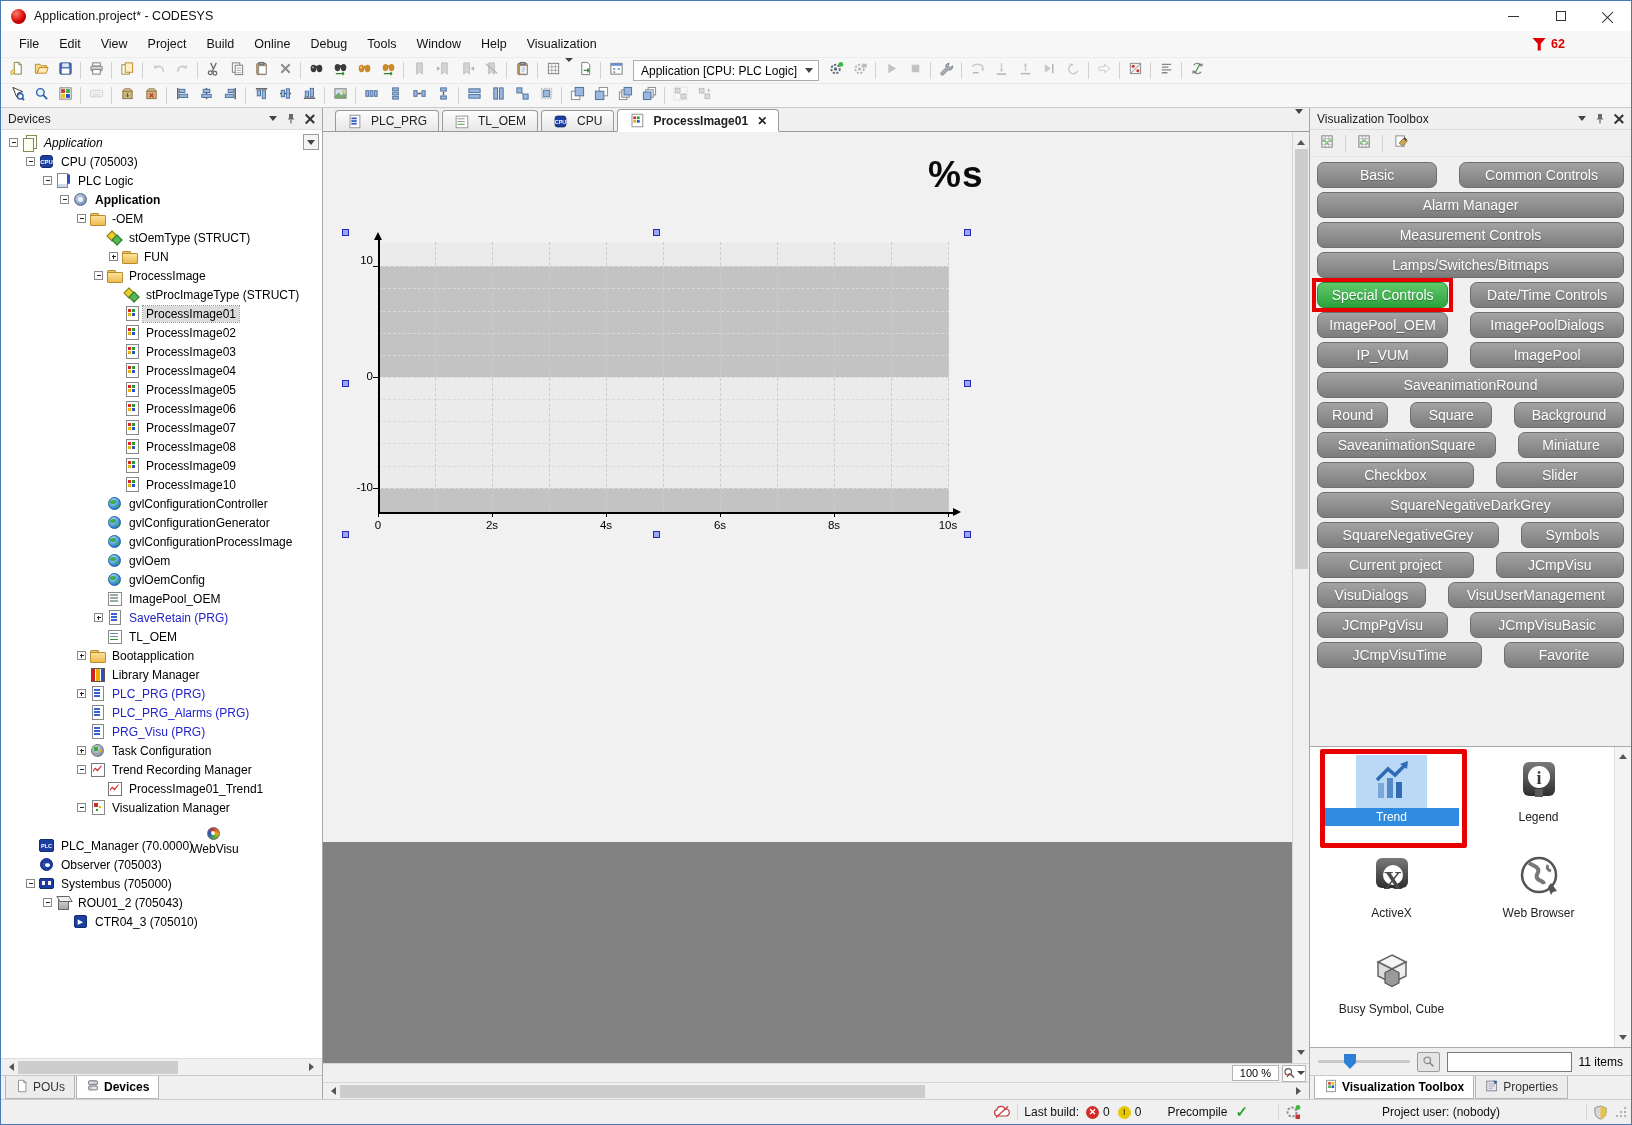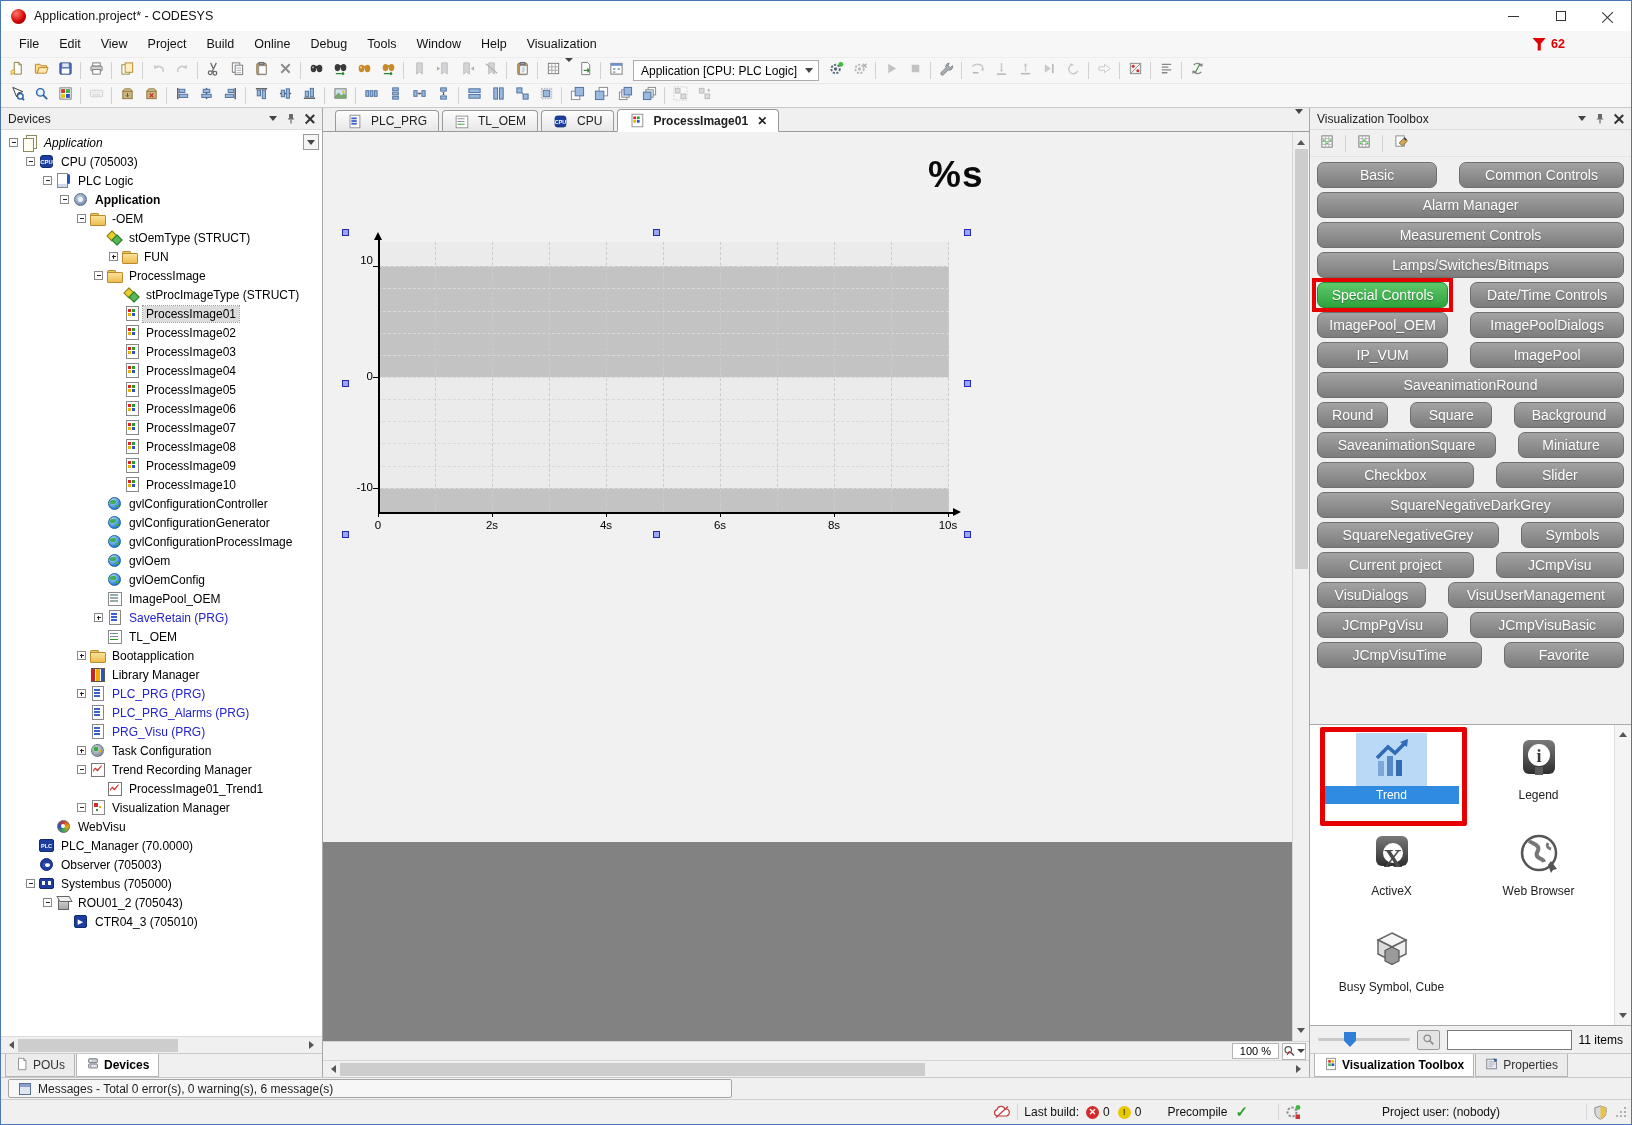--- a/index.html
+++ b/index.html
@@ -864,21 +864,21 @@
           <div class="trow" style="padding-left: 93px;">
             <span class="exp hide"></span>
             <span class="ti ti-trendmgr"></span>
             <span class="tlabel">ProcessImage01_Trend1</span>
           </div>
           <div class="trow" style="padding-left: 76px;">
             <span class="exp"></span>
             <span class="ti ti-visumgr"></span>
             <span class="tlabel">Visualization Manager</span>
           </div>
-          <div class="trow" style="padding-left: 42px;">
+          <div class="trow" style="padding-left: 107px; flex-direction: column;">
             <span class="exp hide"></span>
             <span class="ti ti-webvisu"></span>
             <span class="tlabel">WebVisu</span>
           </div>
           <div class="trow" style="padding-left: 25px;">
             <span class="exp hide"></span>
             <span class="ti ti-plcman"></span>
             <span class="tlabel">PLC_Manager (70.0000)</span>
           </div>
           <div class="trow" style="padding-left: 25px;">
@@ -1138,21 +1138,21 @@
           </div>
           <div class="cat-row">
             <div class="cat-btn" style="flex: 46 1 0px;">
               <span>IP_VUM</span>
             </div>
             <div class="cat-btn" style="flex: 54 1 0px;">
               <span>ImagePool</span>
             </div>
           </div>
           <div class="cat-row">
-            <div class="cat-btn" style="flex: 100 1 0px;">
+            <div class="cat-btn" style="flex: 100 1 0px; border-radius: 9px;">
               <span>SaveanimationRound</span>
             </div>
           </div>
           <div class="cat-row">
             <div class="cat-btn" style="flex: 27 1 0px;">
               <span>Round</span>
             </div>
             <div class="cat-btn" style="flex: 31 1 0px;">
               <span>Square</span>
             </div>
@@ -1319,26 +1319,20 @@
                 <rect x="2" y="2.5" width="11" height="11" fill="#e9ecf2" stroke="#778"></rect>
                 <path d="M4 5.5h7M4 8h7M4 10.5h5" stroke="#99a"></path>
                 <path d="M9.5 1.5 14 3l-2.6 3.2z" fill="#345a8a"></path>
               </svg></span>
             <span>Properties</span>
           </div>
         </div>
     </div>
   </div>
 
-  <div class="messages">
-    <div class="msg-box">
-      <span class="msg-icon"></span>
-      <span>Messages - Total 0 error(s), 0 warning(s), 6 message(s)</span>
-    </div>
-  </div>
 
   <div class="statusbar">
     <div style="flex:1"></div>
     <svg width="18" height="14" viewBox="0 0 18 14">
         <path d="M4.5 11A3.2 3.2 0 014 4.7 4.2 4.2 0 0112 4a3.1 3.1 0 011.6 6.9z" fill="#fff" stroke="#c23a3a" stroke-width="1.2"></path>
         <path d="M3 12.5 15 1.5" stroke="#c23a3a" stroke-width="1.2"></path>
       </svg>
     <div class="sb-sep"></div>
     <span>Last build:</span>
     <span style="width:7px"></span>

